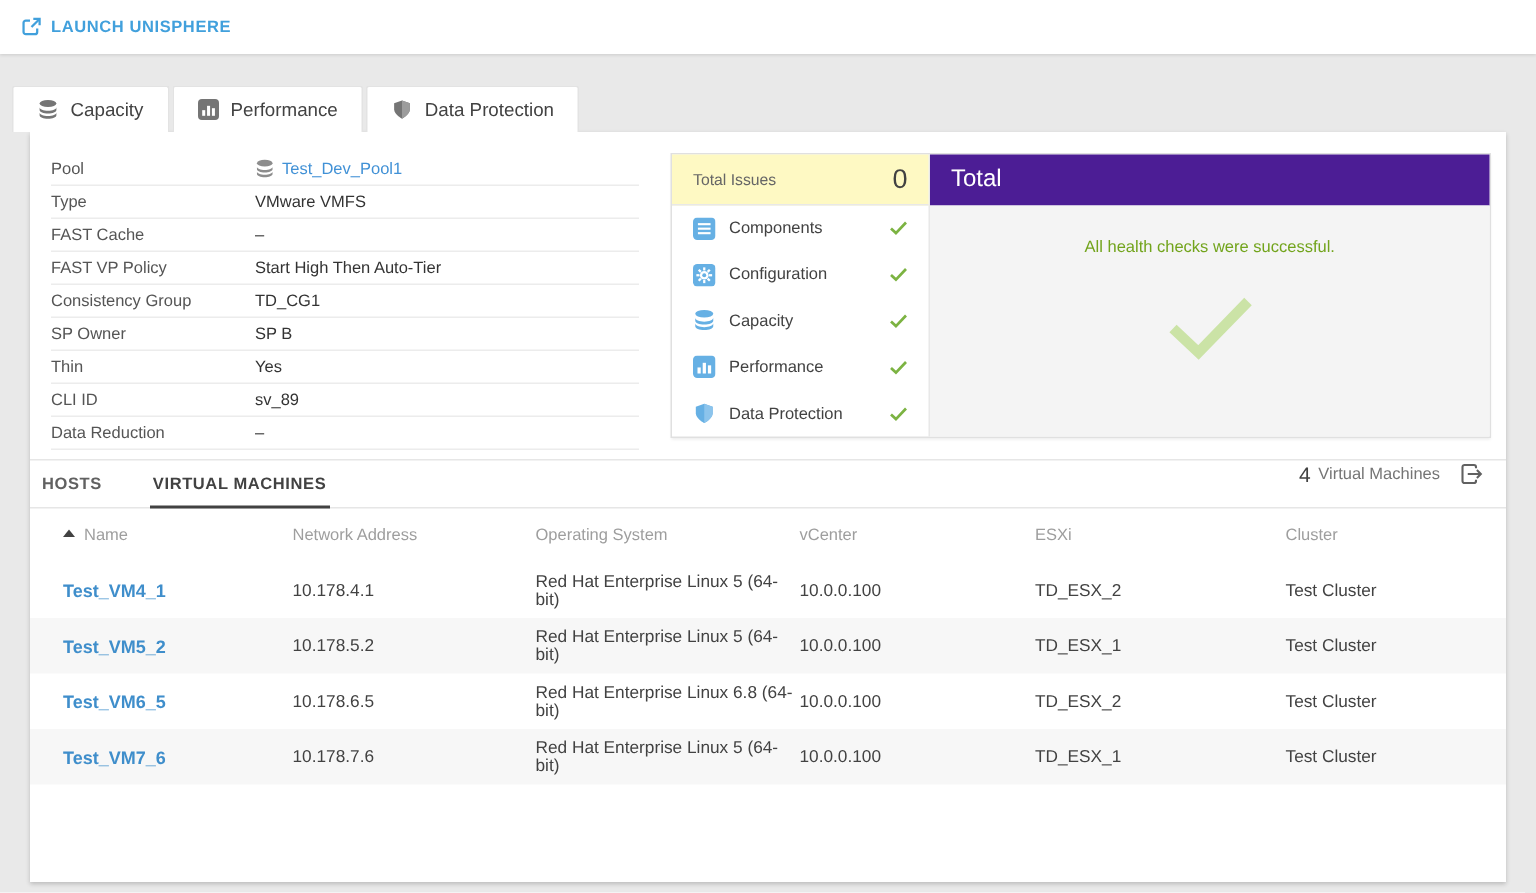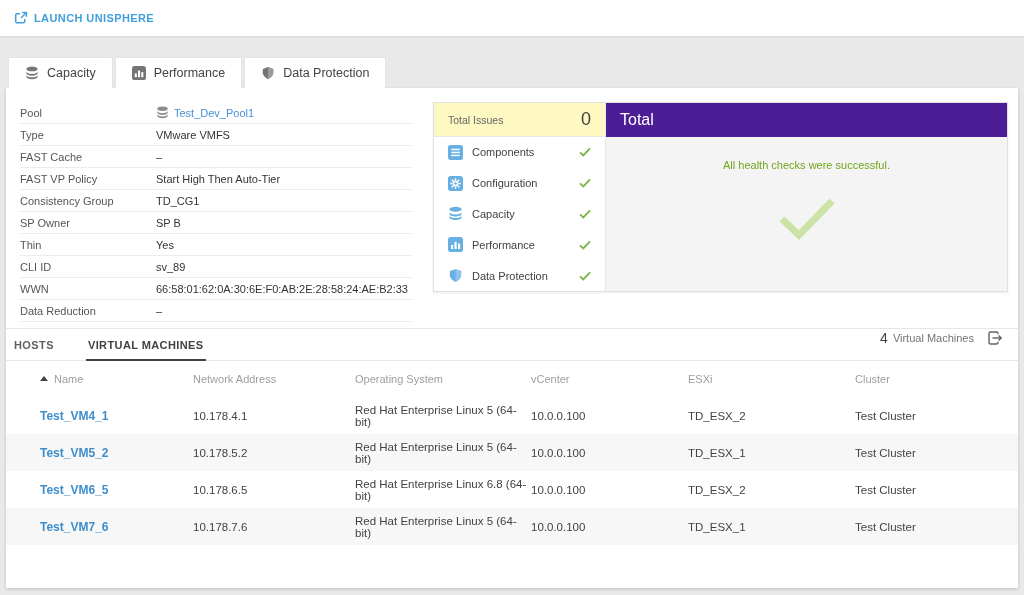--- a/index.html
+++ b/index.html
@@ -36,21 +36,21 @@
     color:#3d8fd1; font-size:15px;
   }
   .tab.inactive {
     height:31px; padding:0 16px; margin-left:2px;
     border:1px solid #e3e3e3; border-bottom:none; border-radius:2px 2px 0 0;
     color:#424242; font-size:12.5px;
   }
 
   
   .card {
-    margin:0 6px; background:#fff; height:500px;
+    margin:0 20px; background:#fff; height:500px;
     box-shadow:0 1px 3px rgba(0,0,0,.20); position:relative; z-index:1;
   }
   .content-row { display:flex; padding:14px 10px 0 14px; }
 
   
   .props { width:392px; }
   .prop-row { display:flex; align-items:center; height:22px; border-bottom:1px solid #ececec; font-size:11px; }
   .prop-label { width:136px; color:#555; flex-shrink:0; }
   .prop-value { color:#333; display:flex; align-items:center; gap:5px; white-space:nowrap; }
   .prop-value .link-text { color:#4191d6; cursor:pointer; }
@@ -83,21 +83,21 @@
                            height:2px; background:#424242; }
   .sec-count { margin-left:auto; display:flex; align-items:center; }
   .count-num { font-size:14px; color:#424242; margin-right:5px; }
   .count-label { font-size:11px; color:#757575; margin-right:12px; }
   .export-btn { display:flex; cursor:pointer; }
 
   
   .vm-header, .vm-row {
     display:grid;
     grid-template-columns:153px 162px 176px 157px 167px 1fr;
-    align-items:center; padding-left:34px;
+    align-items:center; padding-left:22px;
   }
   .vm-header { height:36px; color:#9e9e9e; font-size:11px; }
   .sort-arrow { display:inline-block; width:0; height:0; vertical-align:2px;
                 border-left:4px solid transparent; border-right:4px solid transparent;
                 border-bottom:5px solid #424242; margin-right:6px; }
   .vm-row { height:37px; font-size:11.5px; color:#424242; }
   .vm-row.alt { background:#f7f7f7; }
   .vm-name { color:#3f8ecb; font-weight:bold; font-size:12px; cursor:pointer; }
 </style>
 </head>
@@ -187,24 +187,20 @@
         <span class="prop-label">SP Owner</span>
         <span class="prop-value">SP B</span>
       </div>
       <div class="prop-row">
         <span class="prop-label">Thin</span>
         <span class="prop-value">Yes</span>
       </div>
       <div class="prop-row">
         <span class="prop-label">CLI ID</span>
         <span class="prop-value">sv_89</span>
-      </div>
-      <div class="prop-row">
-        <span class="prop-label">WWN</span>
-        <span class="prop-value">66:58:01:62:0A:30:6E:F0:AB:2E:28:58:24:AE:B2:33</span>
       </div>
       <div class="prop-row">
         <span class="prop-label">Data Reduction</span>
         <span class="prop-value">–</span>
       </div>
     </div>
 
     <div class="health">
       <div class="health-list">
         <div class="health-head">

